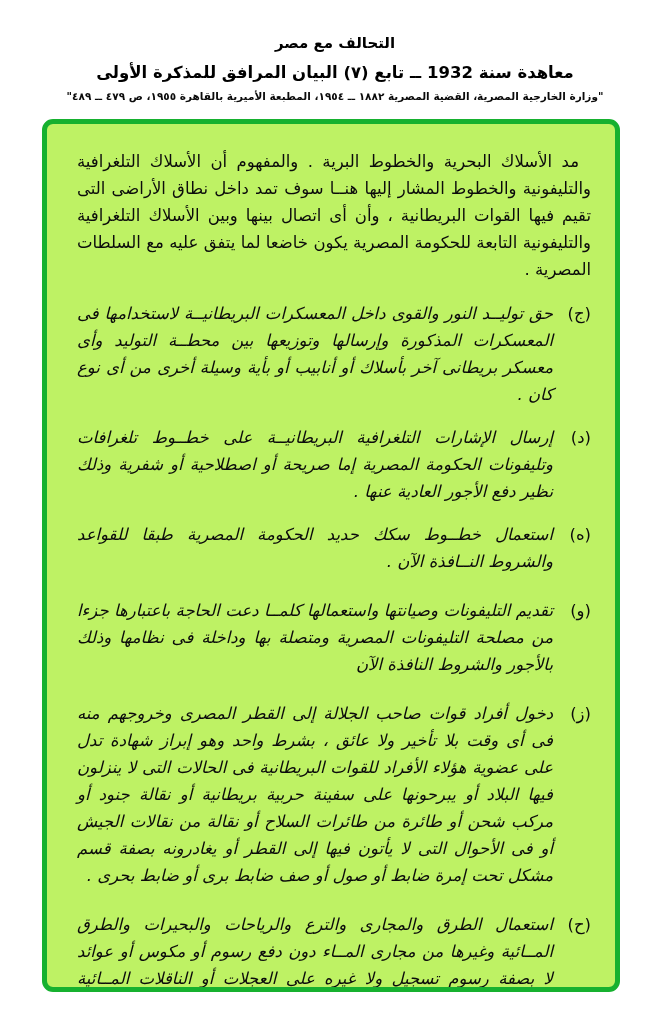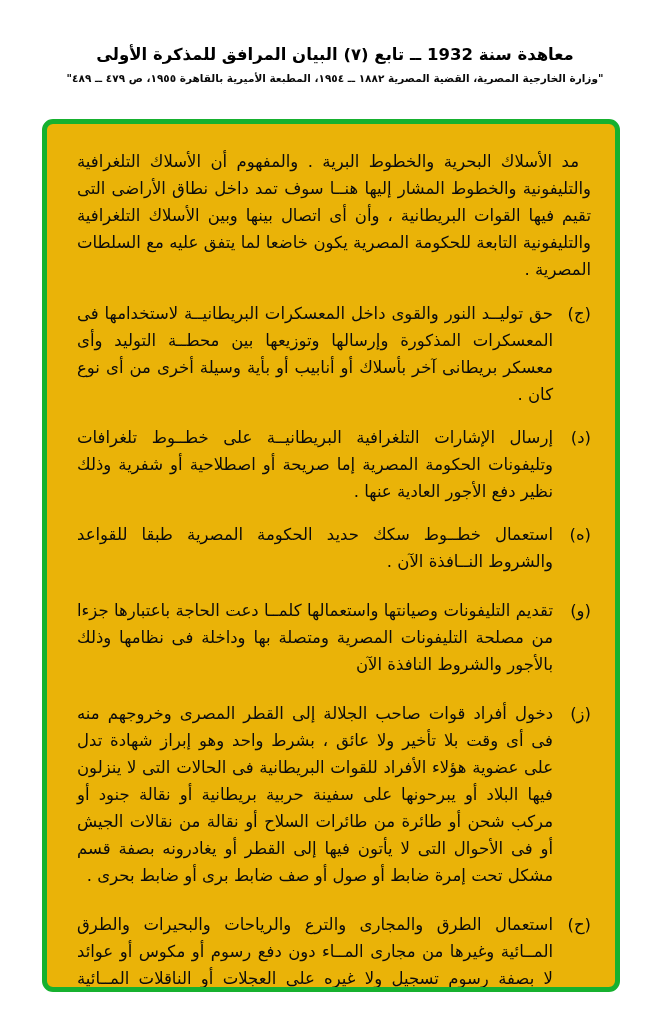--- a/index.html
+++ b/index.html
@@ -40,21 +40,21 @@
   }
   
   .content-box {
     position: absolute;
     left: 42px;
     top: 119px;
     width: 578px;
     height: 873px;
     border: 5px solid #16b12f;
     border-radius: 11px;
-    background: #eab308;
+    background: #bef264;
     padding: 24px 24px 20px 26px;
     overflow: hidden;
   }
   .body-text {
     direction: rtl;
     font-size: 16.5px;
     line-height: 27px;
     text-align: justify;
     color: #0b0b0b;
   }
@@ -71,29 +71,31 @@
   .para:last-child { margin-bottom: 0; }
   .para .marker {
     flex: 0 0 38px;
     white-space: nowrap;
     font-size: 16.5px;
     line-height: 27px;
   }
   .para .ptext {
     flex: 1 1 auto;
     padding-left: 4px;
+    font-style: italic;
   }
   .para.gap-lg { margin-top: 22px; }
 </style>
 </head>
 <body>
 
 <div class="page">
 
   <div class="header">
+    <div class="title">التحالف مع مصر</div>
     <div class="subtitle">معاهدة سنة 1932 ــ تابع (٧) البيان المرافق للمذكرة الأولى</div>
     <div class="source">"وزارة الخارجية المصرية، القضية المصرية ١٨٨٢ ــ ١٩٥٤، المطبعة الأميرية بالقاهرة ١٩٥٥، ص ٤٧٩ ــ ٤٨٩"</div>
   </div>
 
   <div class="content-box">
 
     <div class="body-text para-intro">مد الأسلاك البحرية والخطوط البرية . والمفهوم أن الأسلاك التلغرافية والتليفونية والخطوط المشار إليها هنــا سوف تمد داخل نطاق الأراضى التى تقيم فيها القوات البريطانية ، وأن أى اتصال بينها وبين الأسلاك التلغرافية والتليفونية التابعة للحكومة المصرية يكون خاضعا لما يتفق عليه مع السلطات المصرية .</div>
 
     <div class="body-text para">
       <span class="marker">(ج)</span>

